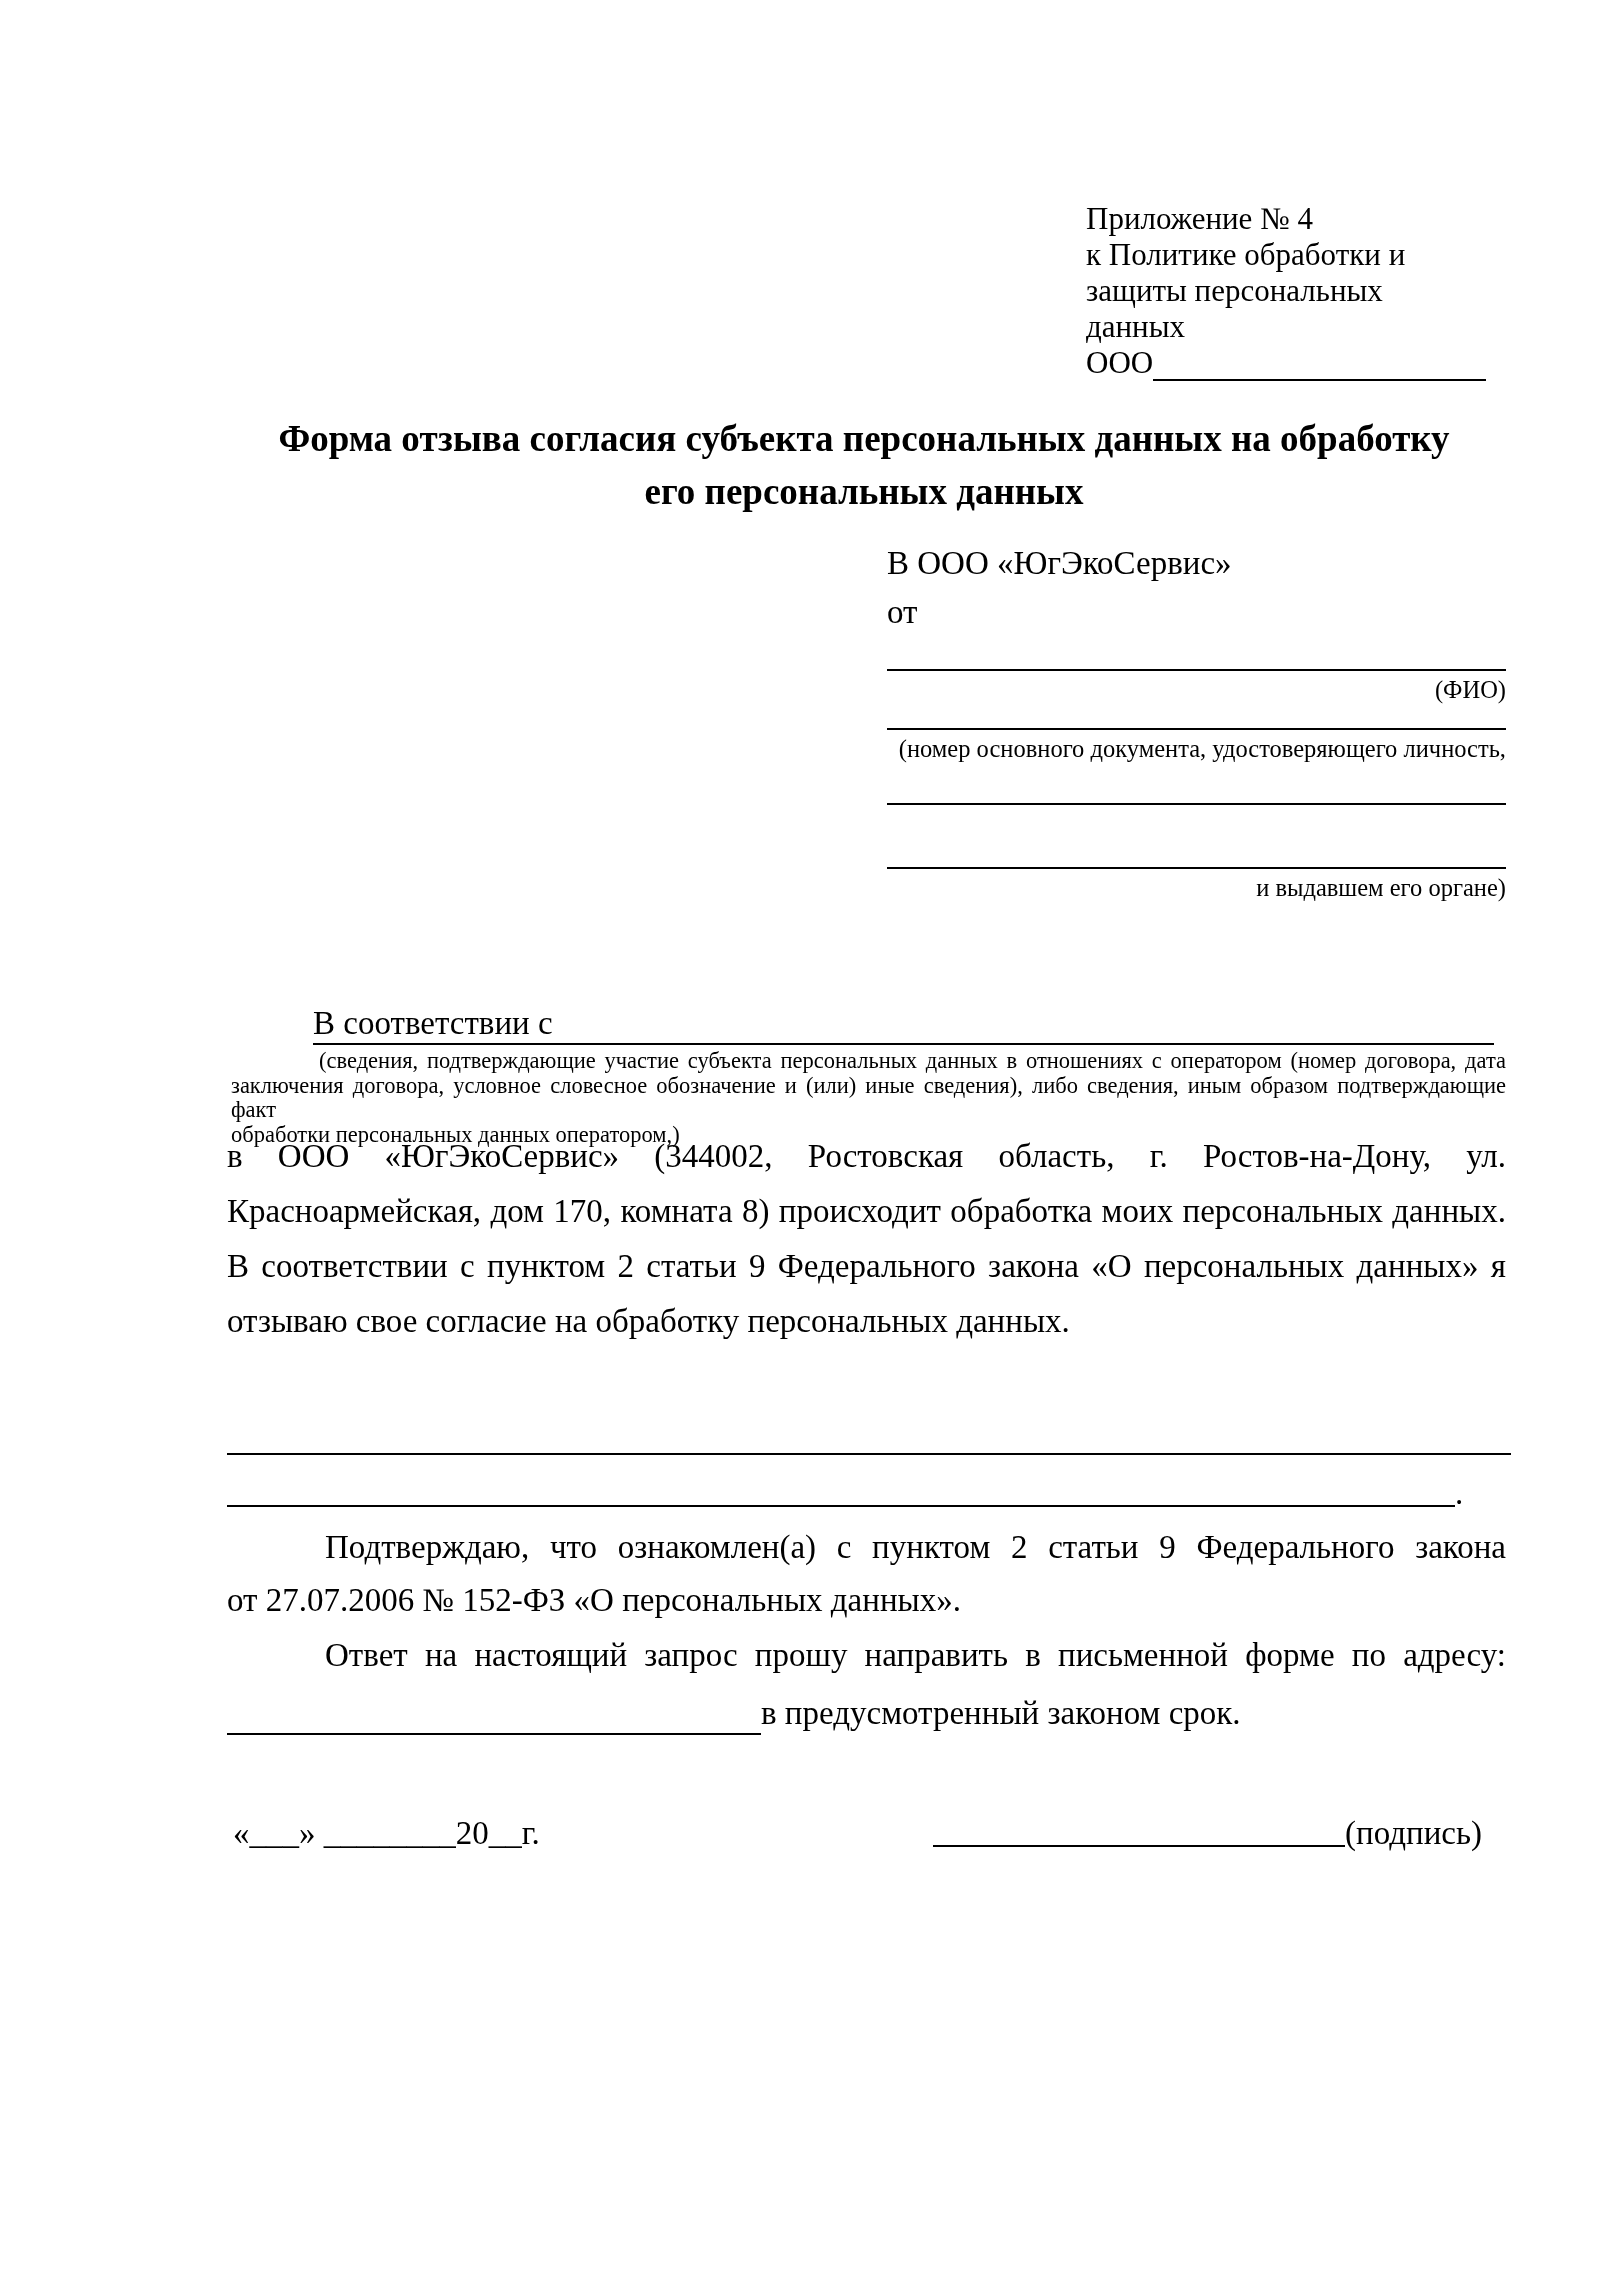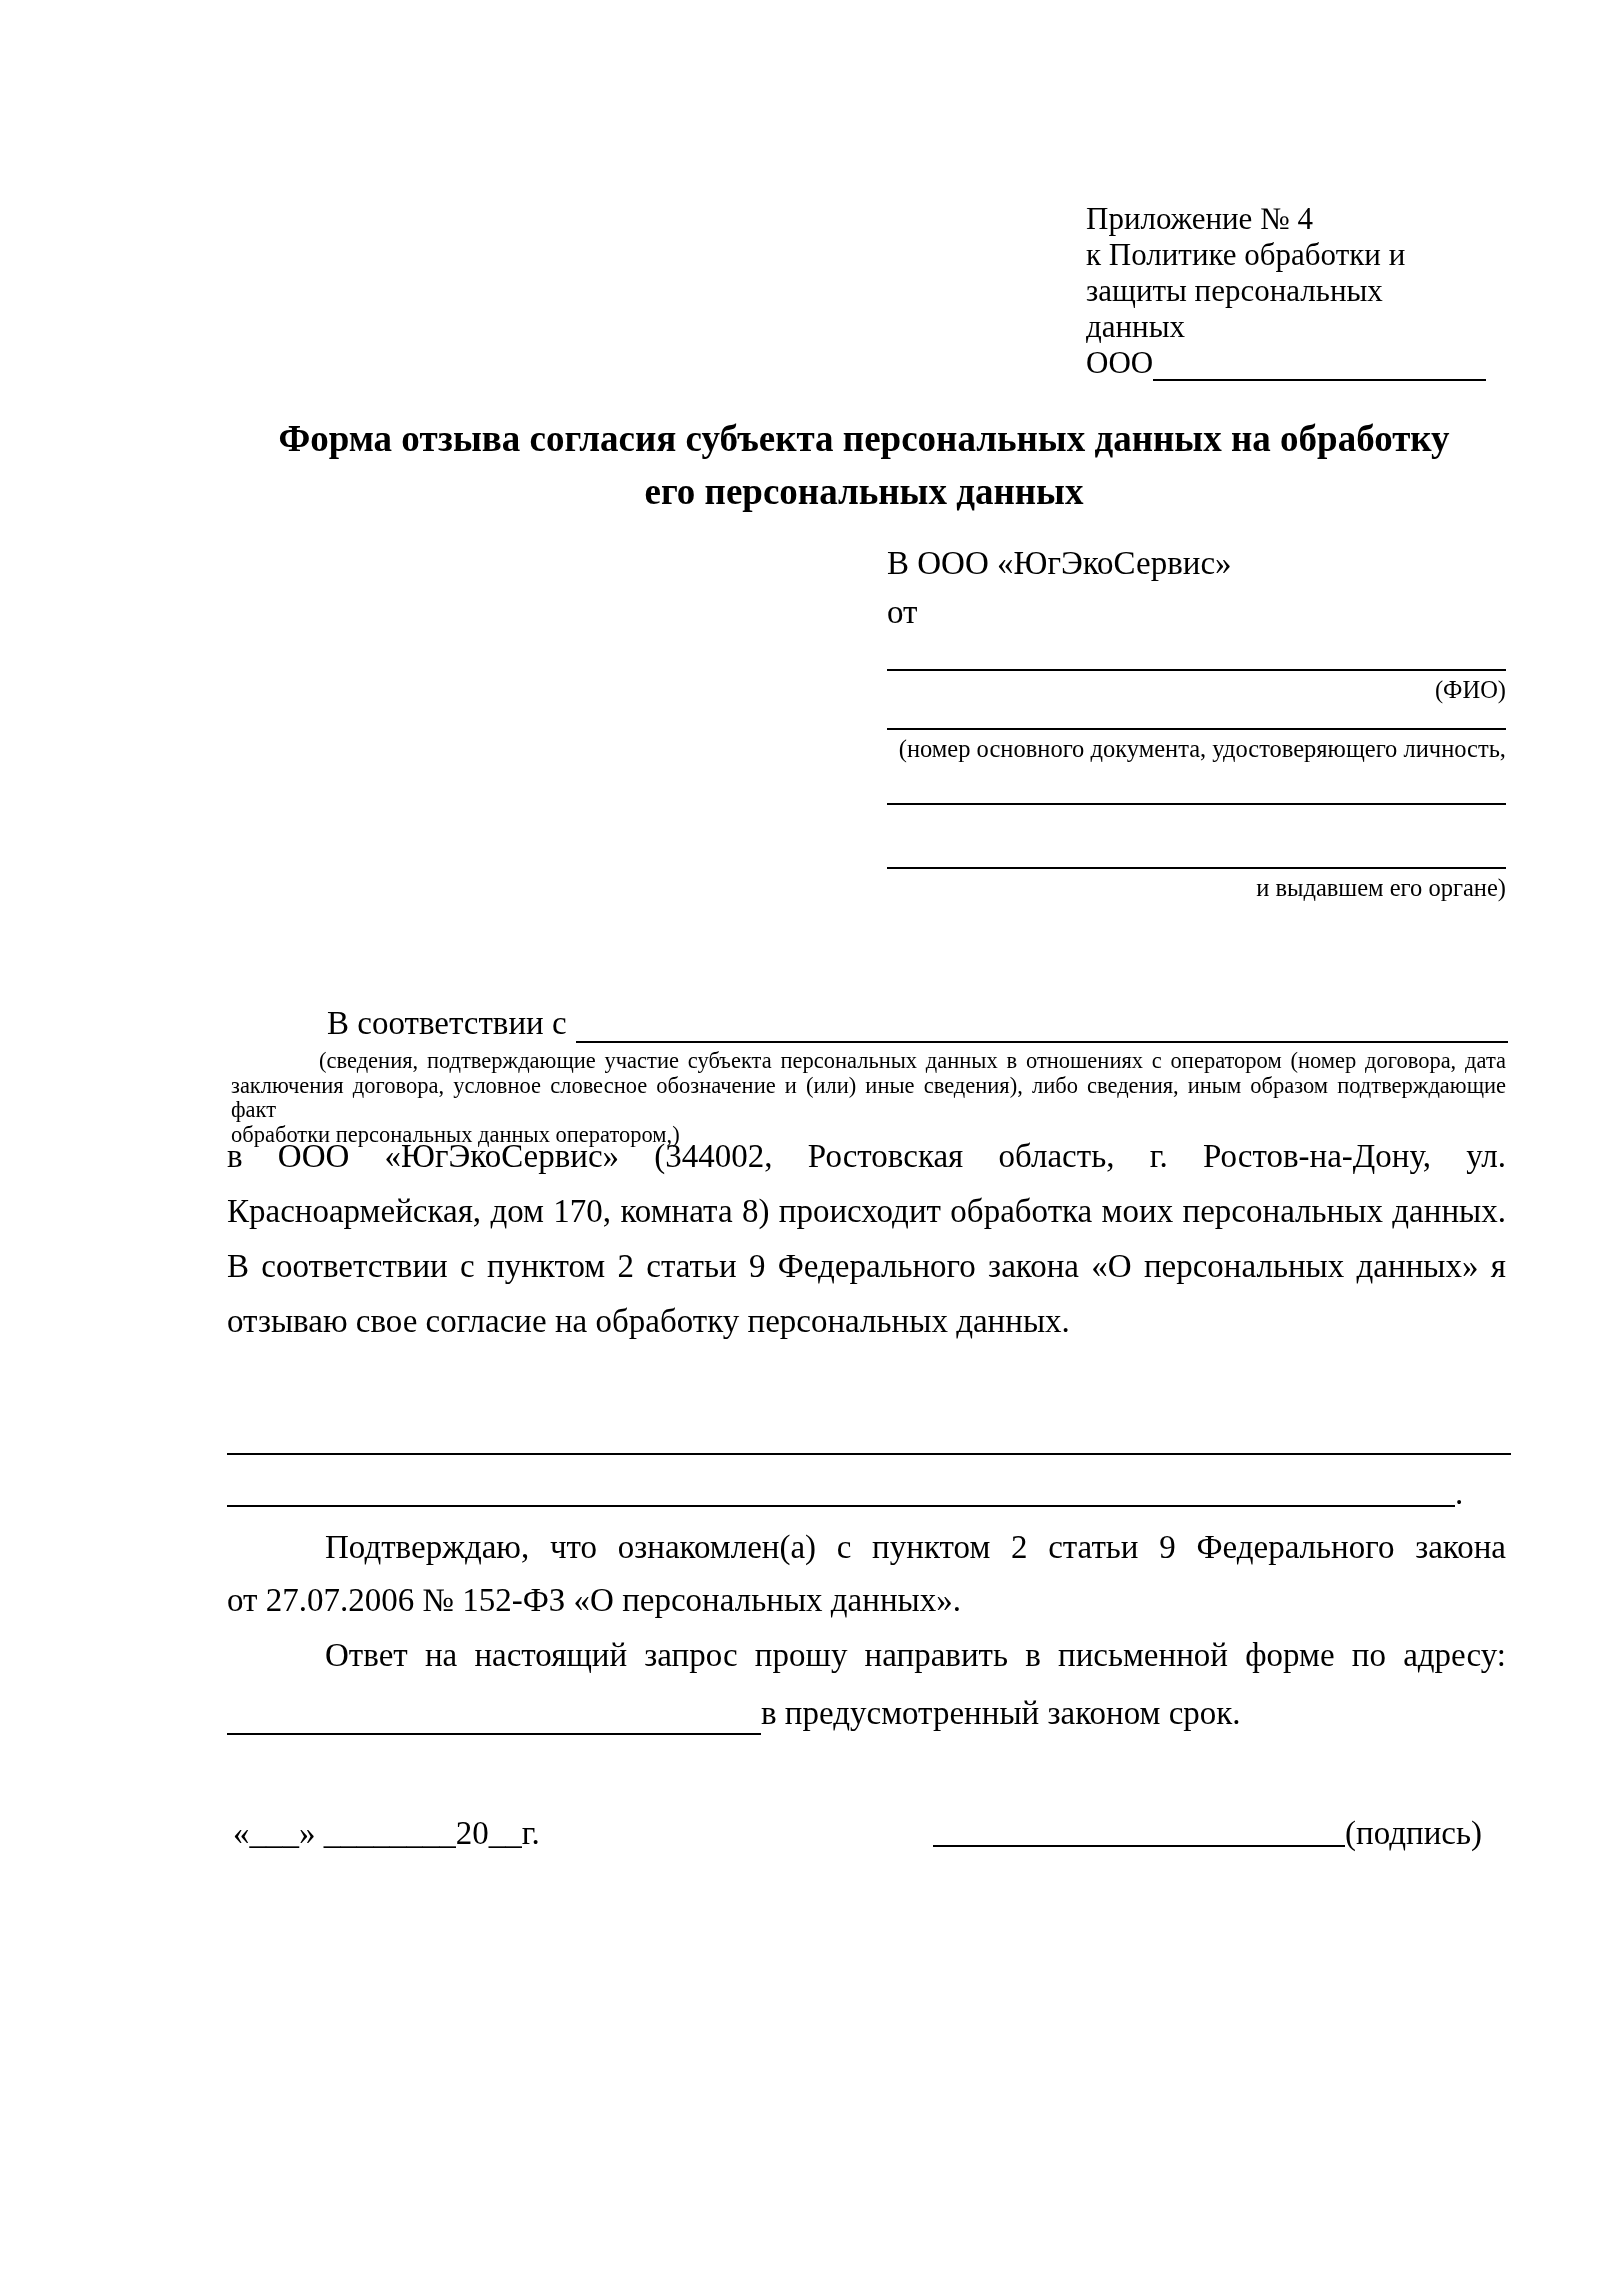--- a/index.html
+++ b/index.html
@@ -51,21 +51,21 @@
 
   <div class="abs hr" style="left:887px; top:728px; width:619px;"></div>
   <div class="abs cap" style="left:887px; top:735px; width:619px;">(номер основного документа, удостоверяющего личность,</div>
 
   <div class="abs hr" style="left:887px; top:803px; width:619px;"></div>
 
   <div class="abs hr" style="left:887px; top:867px; width:619px;"></div>
   <div class="abs cap" style="left:887px; top:874px; width:619px;">и выдавшем его органе)</div>
 
 
-  <div class="abs fillrow body-txt" style="left:229px; top:1004px; width:1279px; height:39px; line-height:39px; padding-left:98px; box-sizing:border-box;">
+  <div class="abs fillrow body-txt" style="left:215px; top:1004px; width:1279px; height:39px; line-height:39px; padding-left:98px; box-sizing:border-box;flex-direction:column;">
     <span style="padding-right:9.8px;">В соответствии с</span>
       <span class="fill"></span>
   </div>
 
   <div class="abs fine" style="left:231px; top:1049px; width:1275px;">
     <div class="jline" style="text-indent:88px;">(сведения, подтверждающие участие субъекта персональных данных в отношениях с оператором (номер договора, дата</div>
     <div class="jline">заключения договора, условное словесное обозначение и (или) иные сведения), либо сведения, иным образом подтверждающие факт</div>
     <div>обработки персональных данных оператором,)</div>
   </div>
 

